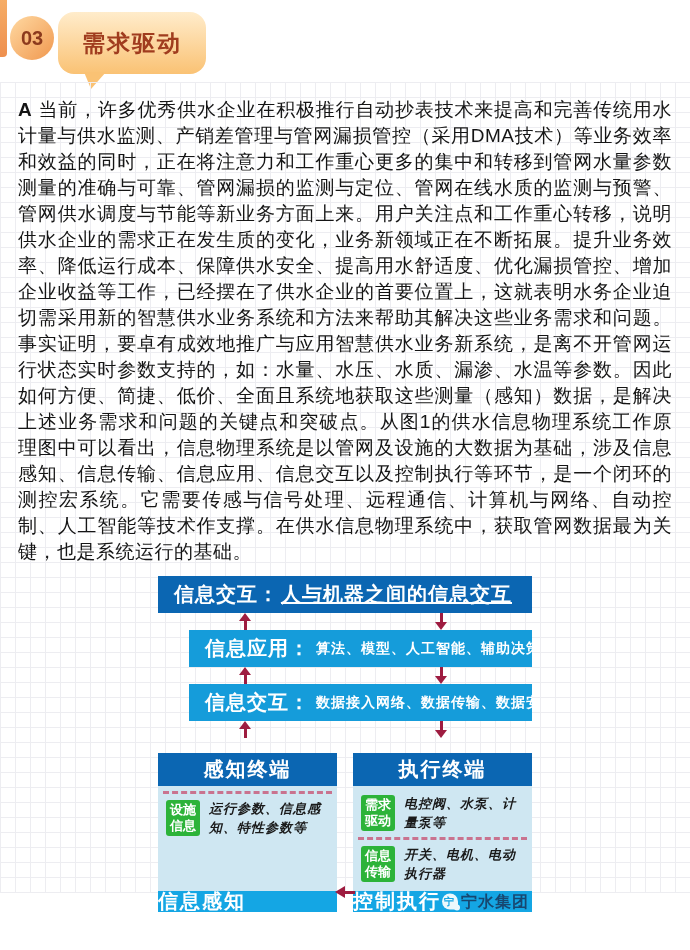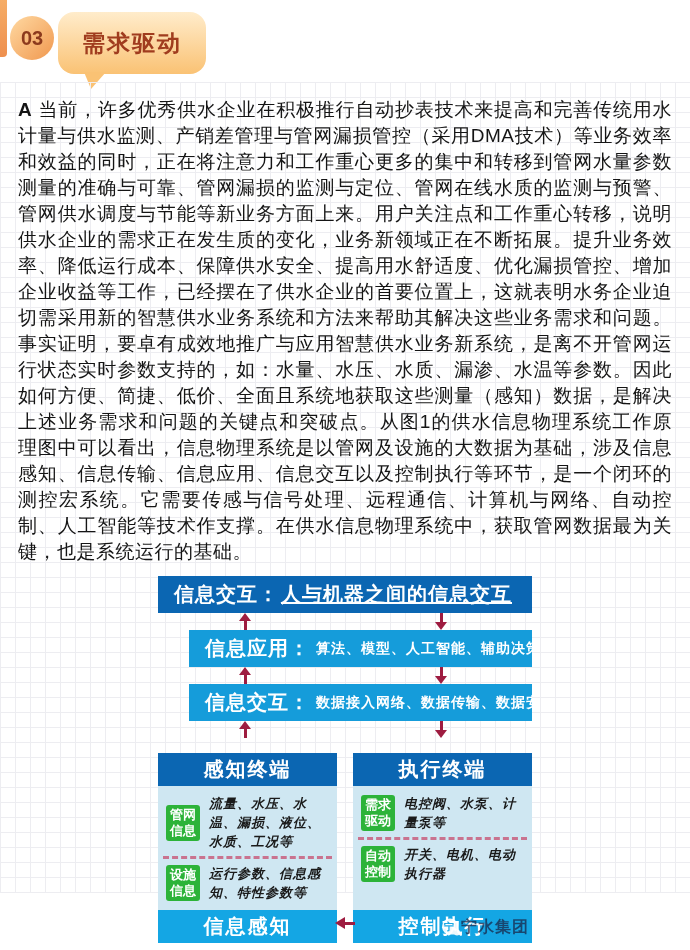--- a/index.html
+++ b/index.html
@@ -98,22 +98,22 @@
     background:var(--tag-green);color:#fff;font-size:13px;font-weight:bold;
     width:34px;padding:2px 3px;line-height:16px;text-align:center;border-radius:3px;
     flex:0 0 auto;
   }
   .trow-text{
     font-size:13px;line-height:19px;color:#1a1a1a;font-weight:600;font-style:italic;
     letter-spacing:1px;
   }
   .dash-sep{border-top:3px dashed var(--dash-pink);margin:1px 0;}
   .terminal-footer{
-    height:33px;background:var(--footer-cyan);color:#fff;position:relative;
-    display:flex;align-items:center;justify-content:center;
+    height:21px;background:var(--footer-cyan);color:#fff;position:relative;
+    display:flex;align-items:center;justify-content:flex-start;
     font-size:20px;font-weight:bold;letter-spacing:2px;
   }
   .h-arrow{position:absolute;bottom:13px;left:50%;transform:translateX(-50%);
     width:20px;height:13px;}
   .h-arrow .head{position:absolute;left:0;top:0;width:0;height:0;
     border-top:6px solid transparent;border-bottom:6px solid transparent;
     border-right:10px solid var(--arrow-crimson);}
   .h-arrow .stem{position:absolute;left:9px;top:4.5px;width:11px;height:3px;
     background:var(--arrow-crimson);}
 
@@ -199,45 +199,41 @@
           <div class="head"></div>
             <div class="stem"></div>
         </div>
       </div>
 
       <div class="terminals">
 
         <div class="terminal">
           <div class="terminal-header">感知终端</div>
           <div class="terminal-body">
-            <div class="trow">
-              <span class="tag">管网信息</span>
-              <span class="trow-text">流量、水压、水温、漏损、液位、水质、工况等</span>
-            </div>
             <div class="dash-sep"></div>
             <div class="trow">
               <span class="tag">设施信息</span>
               <span class="trow-text">运行参数、信息感知、特性参数等</span>
             </div>
           </div>
           <div class="terminal-footer">
             <span>信息感知</span>
           </div>
         </div>
 
         <div class="terminal">
           <div class="terminal-header">执行终端</div>
           <div class="terminal-body">
             <div class="trow">
               <span class="tag">需求驱动</span>
               <span class="trow-text">电控阀、水泵、计量泵等</span>
             </div>
             <div class="dash-sep"></div>
             <div class="trow">
-              <span class="tag">自动控制</span>
+              <span class="tag">信息传输</span>
               <span class="trow-text">开关、电机、电动执行器</span>
             </div>
           </div>
           <div class="terminal-footer">
             <span>控制执行</span>
             <span class="watermark">
               <span class="wm-badge">
                 <span>宁</span>
               </span>
               <span class="wm-text">宁水集团</span>

